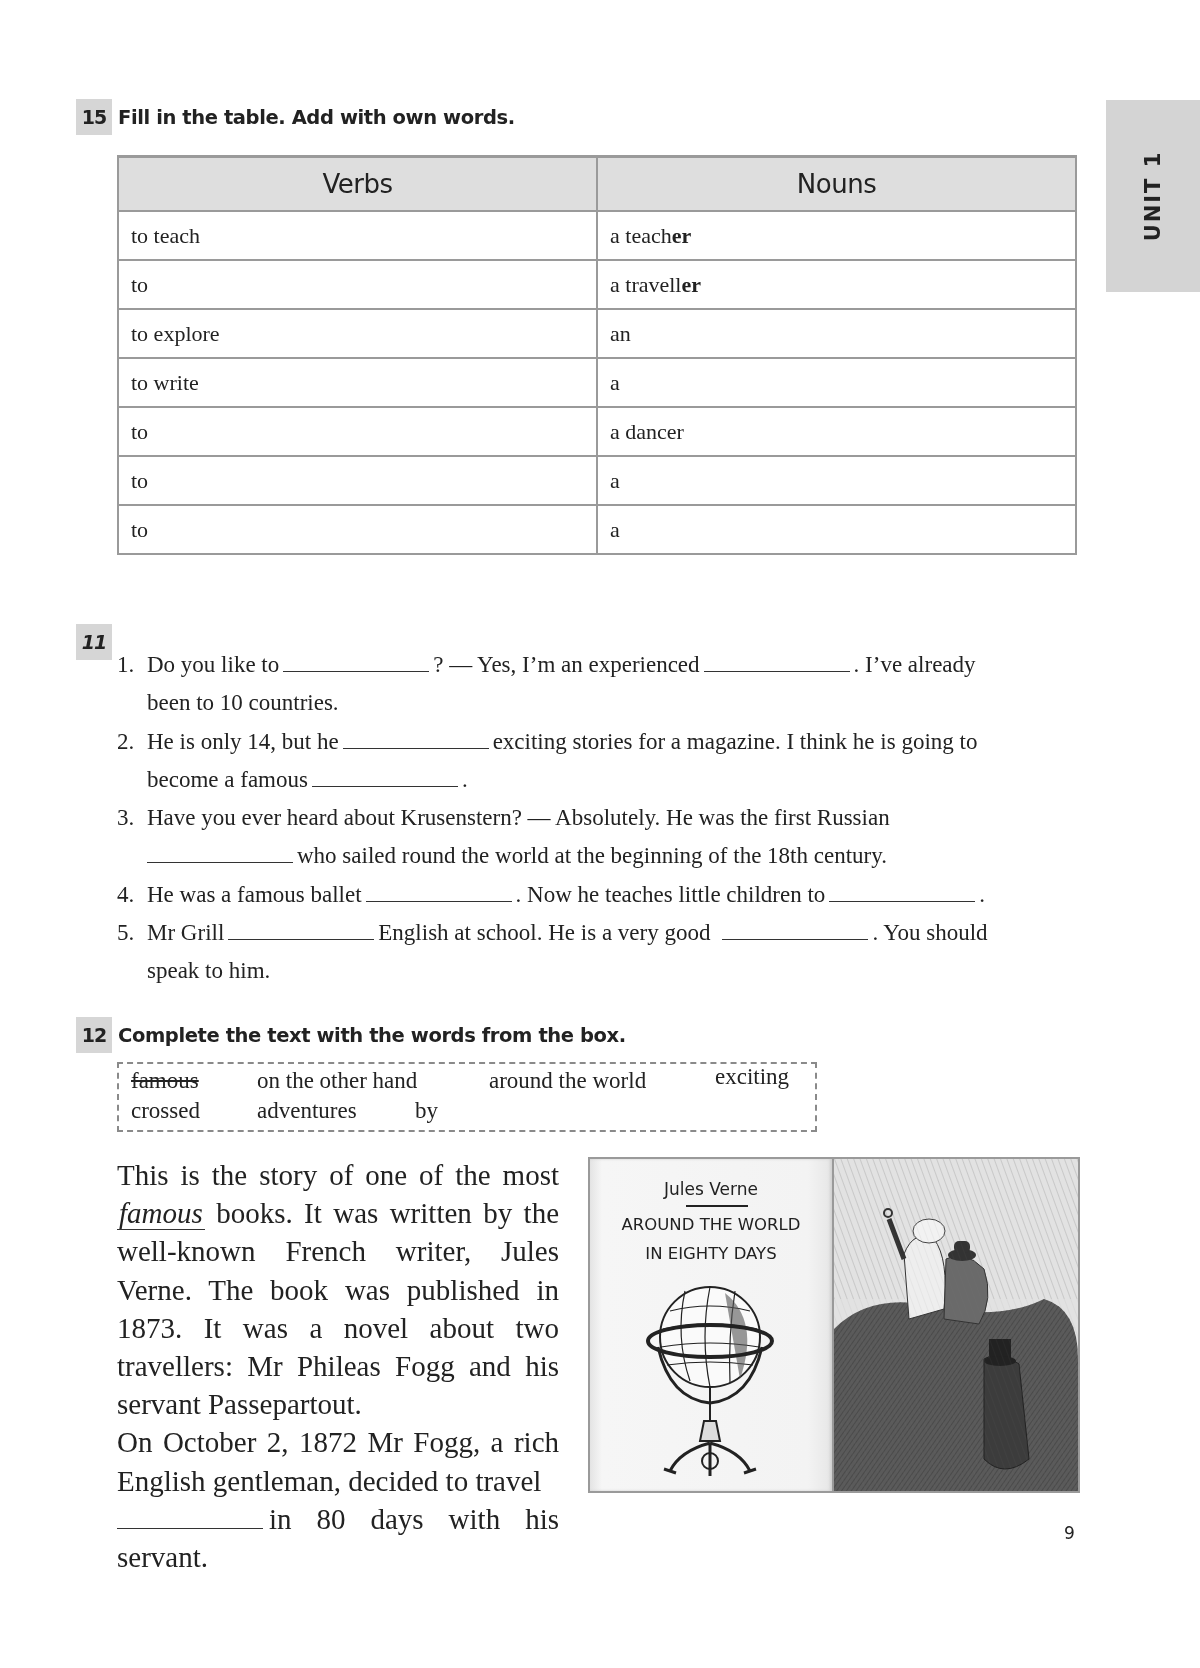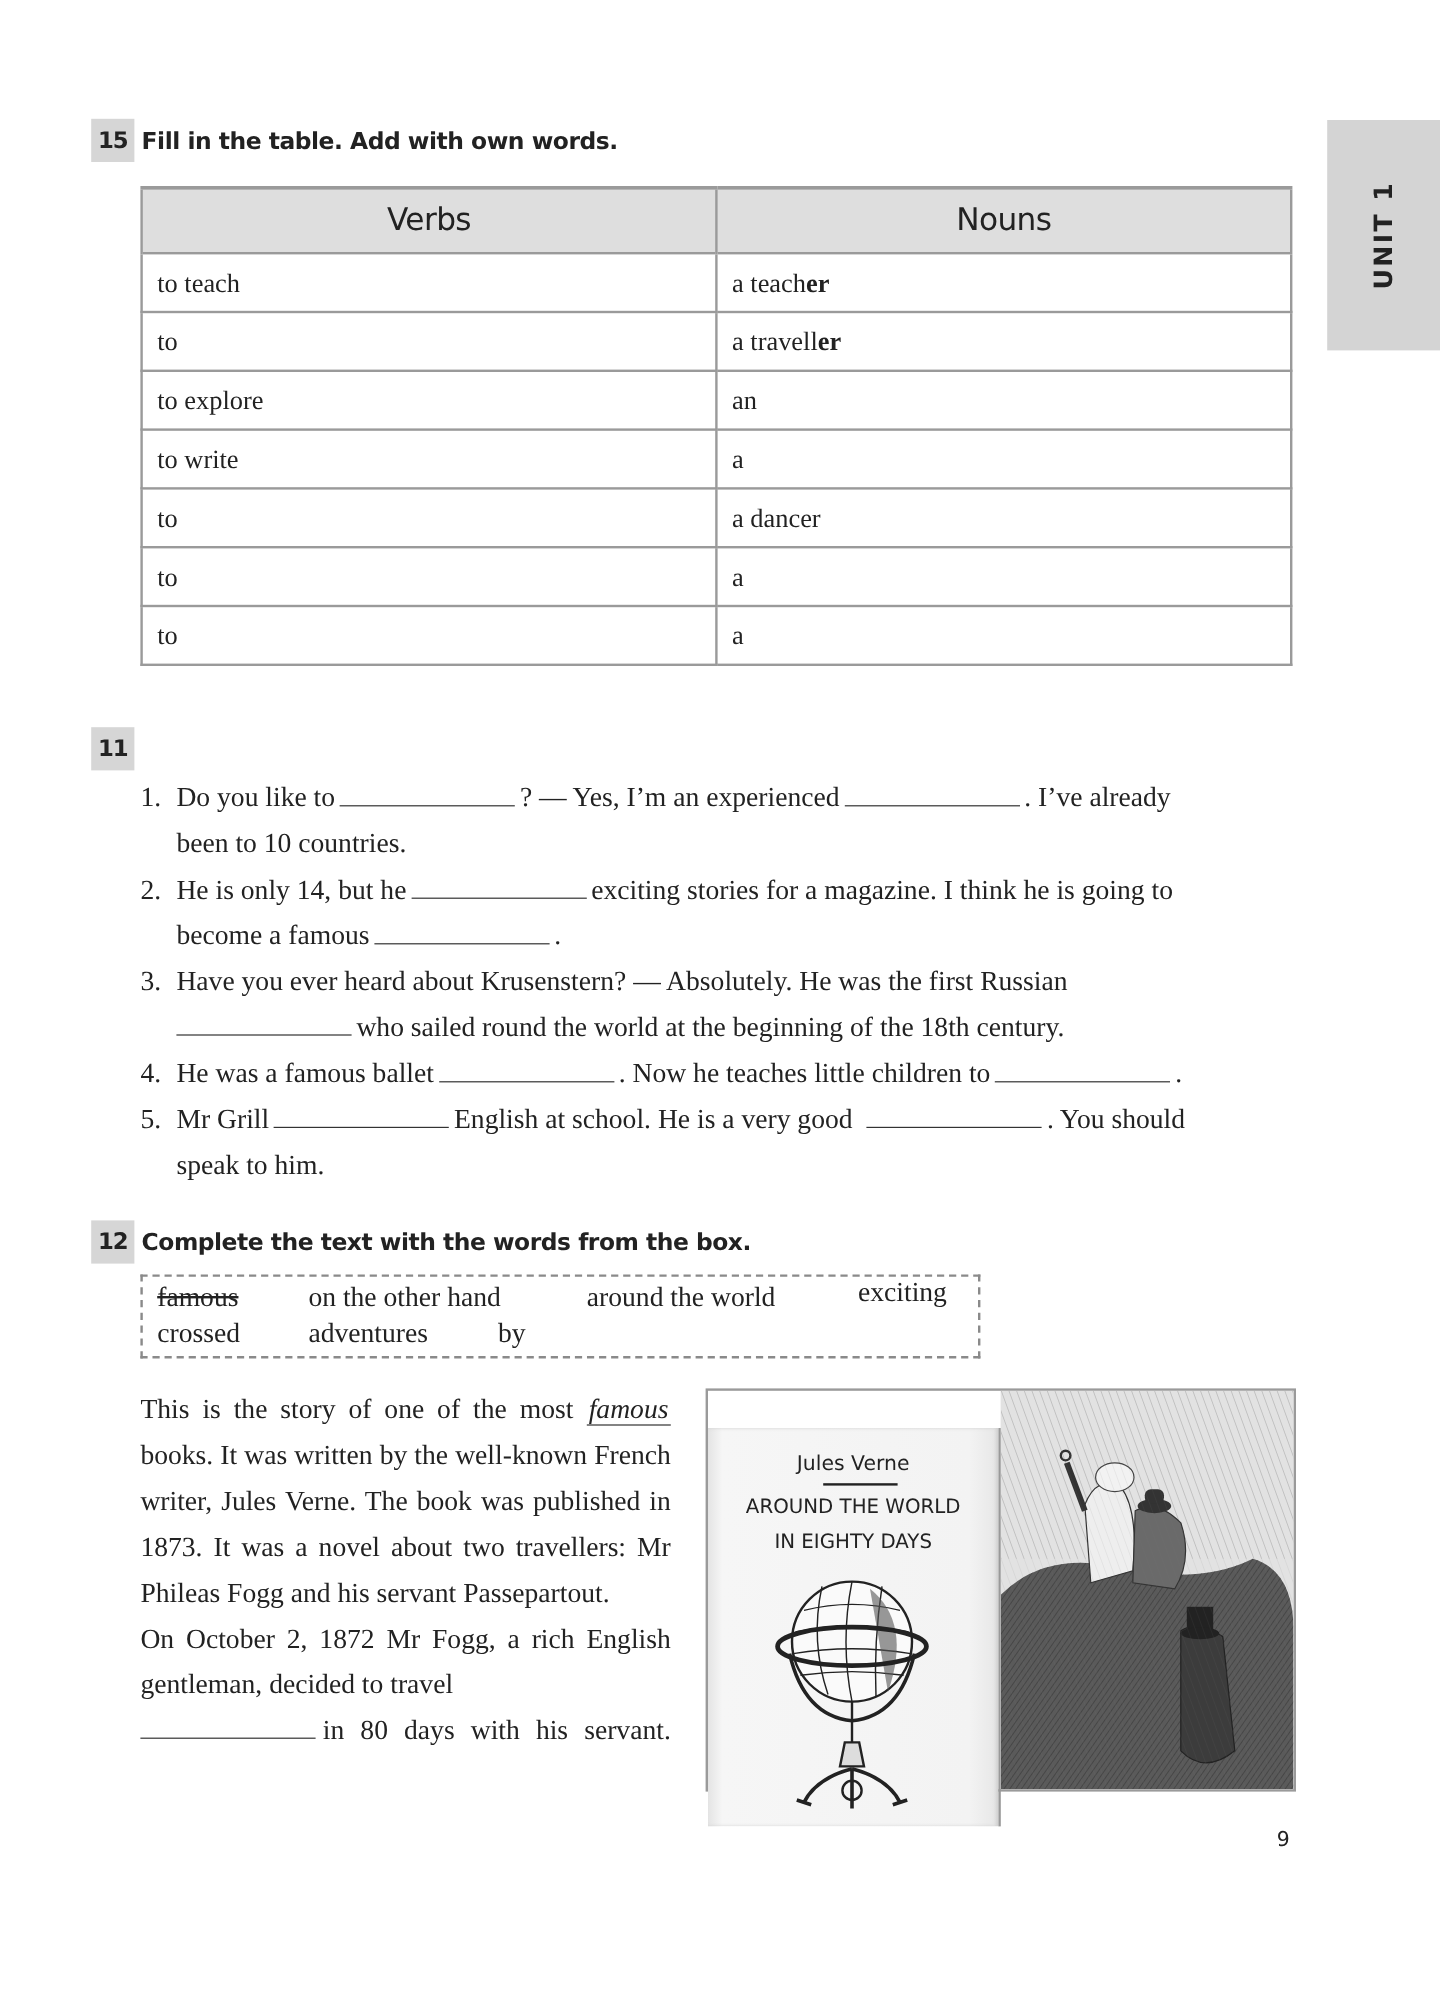--- a/index.html
+++ b/index.html
@@ -45,34 +45,34 @@
   ol.sent li { position: relative; padding-left: 30px; }
   ol.sent li .n { position: absolute; left: 0; top: 0; }
   .blank { display: inline-block; width: 146px; border-bottom: 1.5px solid #333; height: 1px; vertical-align: baseline; margin: 0 4px; }
   .wordbox {
     position: absolute; left: 117px; top: 1062px; width: 696px; height: 66px;
     border: 2px dashed #8a8a8a; font-size: 23px; color: #222;
   }
   .wordbox .w { position: absolute; white-space: nowrap; }
   .wordbox .used { text-decoration: line-through; }
   .story {
-    position: absolute; left: 117px; top: 1156px; width: 442px; font-size: 23px; line-height: 38.2px;
+    position: absolute; left: 117px; top: 1156px; width: 442px; font-size: 29px; line-height: 38.2px;
     text-align: justify; color: #222;
   }
   .story p { margin: 0; }
   .story .filled { font-style: italic; border-bottom: 1.5px solid #333; padding: 0 2px; }
   .story .blank { width: 146px; margin: 0 6px 0 0; }
   .last-line { text-align-last: justify; }
   .images {
     position: absolute; left: 588px; top: 1157px; width: 488px; height: 332px; border: 2px solid #9a9a9a;
     display: flex; background: #fff;
   }
   .cover {
     width: 242px; height: 100%; background: linear-gradient(90deg,#e4e4e4 0,#f6f6f6 12px,#f3f3f3 90%,#e6e6e6 100%);
-    position: relative; box-shadow: inset -2px 0 3px #cfcfcf; border-right: 2px solid #999; margin-top: 31px;
+    position: relative; box-shadow: inset -2px 0 3px #cfcfcf; border-right: 2px solid #999;
   }
   .cover .author { position: absolute; top: 20px; width: 100%; text-align: center; font-family: "DejaVu Sans", sans-serif; font-size: 17px; color: #222; }
   .cover .rule { position: absolute; top: 46px; left: 96px; width: 62px; border-top: 2px solid #222; }
   .cover .title1, .cover .title2 { position: absolute; width: 100%; text-align: center; font-family: "DejaVu Sans", sans-serif; font-size: 16.5px; color: #222; }
   .cover .title1 { top: 56px; }
   .cover .title2 { top: 85px; }
   .cover svg { position: absolute; left: 40px; top: 112px; }
   .engraving { flex: 1; height: 100%; position: relative; overflow: hidden; background: #c9c9c9; }
   .engraving svg { display: block; }
   .page-num { position: absolute; left: 1064px; top: 1523px; font-family: "DejaVu Sans", sans-serif; font-size: 17px; color: #222; }
@@ -119,21 +119,21 @@
     <td><span>to</span></td>
     <td><span>a</span></td>
   </tr>
   <tr>
     <td><span>to</span></td>
     <td><span>a</span></td>
   </tr>
 </tbody>
   </table>
 
-<div class="ex-head" style="top:606px;">
+<div class="ex-head" style="top:624px;font-style:italic;">
   <div class="ex-num">11</div>
 </div>
 
 <ol class="sent">
   <li>
     <span class="n">1.</span>
     <span>Do you like to</span><span class="blank"></span><span>? — Yes, I’m an experienced</span><span class="blank"></span><span>. I’ve already</span><br>
     <span>been to 10 countries.</span>
   </li>
   <li>

